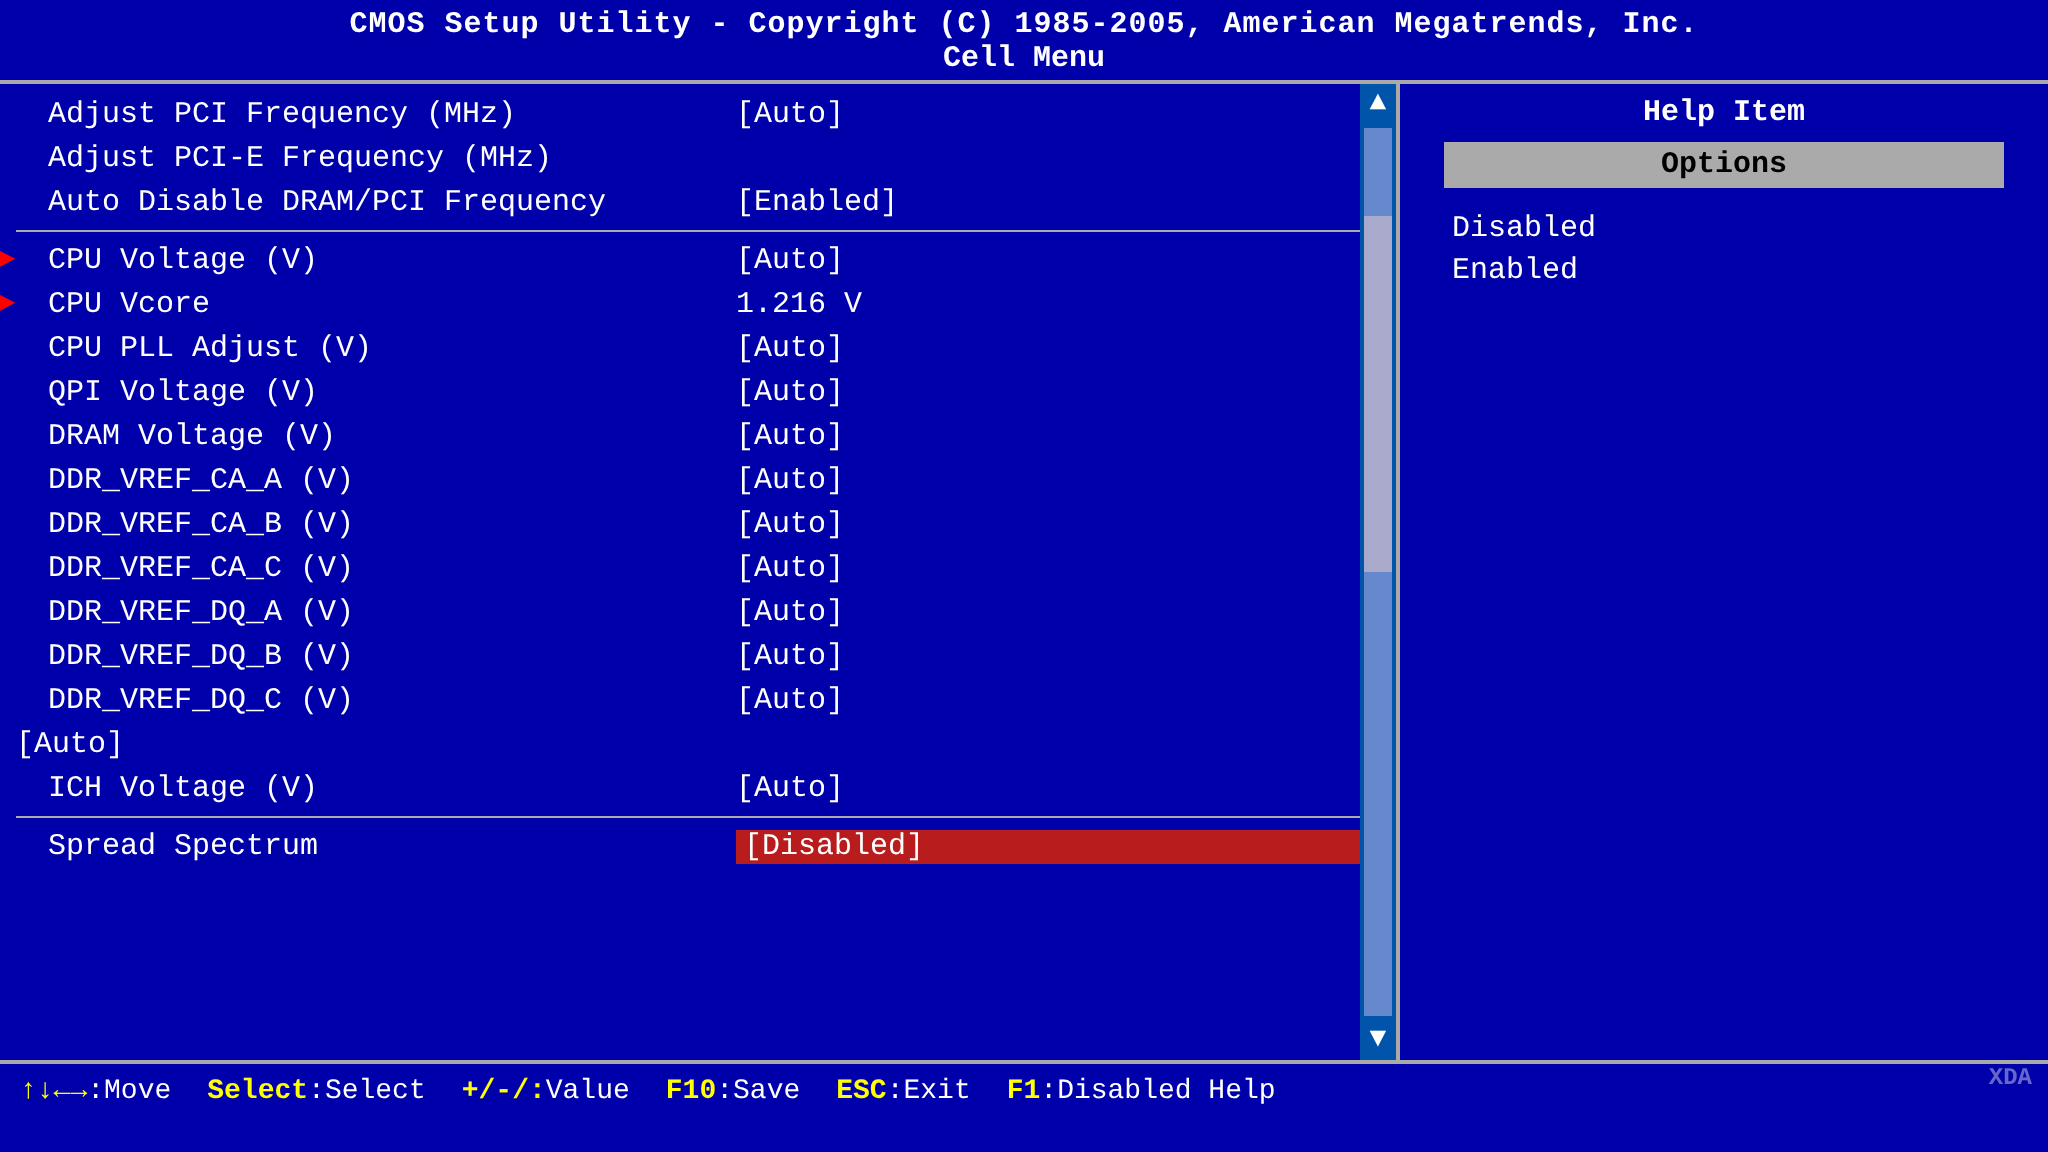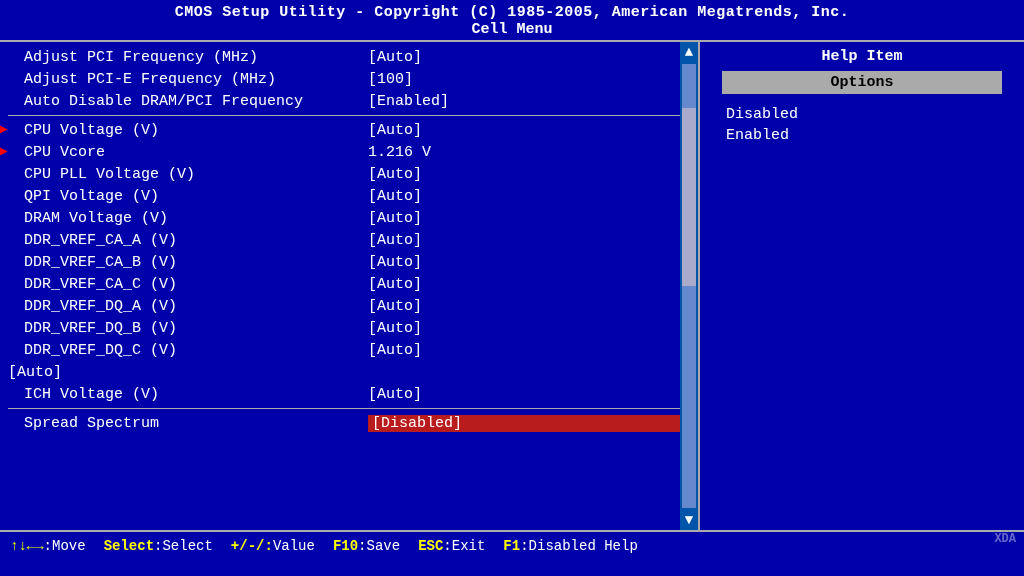--- a/index.html
+++ b/index.html
@@ -216,39 +216,38 @@
 <div id="main">
   <div id="left-panel">
     <div class="menu-items" id="menu-list">
 
     <div class="menu-row">
           <span class="item-label">Adjust PCI Frequency (MHz)</span>
           <span class="item-value">[Auto]</span>
         </div>
         <div class="menu-row">
           <span class="item-label">Adjust PCI-E Frequency (MHz)</span>
-          <span class="item-value">[100]</span>
         </div>
         <div class="menu-row">
           <span class="item-label">Auto Disable DRAM/PCI Frequency</span>
           <span class="item-value">[Enabled]</span>
         </div>
         <div class="separator"></div>
         <div class="menu-row selected">
           <span class="arrow">►</span>
           <span class="item-label">CPU Voltage (V)</span>
           <span class="item-value">[Auto]</span>
         </div>
         <div class="menu-row selected">
           <span class="arrow">►</span>
           <span class="item-label">CPU Vcore</span>
           <span class="item-value">1.216 V</span>
         </div>
         <div class="menu-row">
-          <span class="item-label">CPU PLL Voltage (V)</span>
+          <span class="item-label">CPU PLL Adjust (V)</span>
           <span class="item-value">[Auto]</span>
         </div>
         <div class="menu-row">
           <span class="item-label">QPI Voltage (V)</span>
           <span class="item-value">[Auto]</span>
         </div>
         <div class="menu-row">
           <span class="item-label">DRAM Voltage (V)</span>
           <span class="item-value">[Auto]</span>
         </div>

